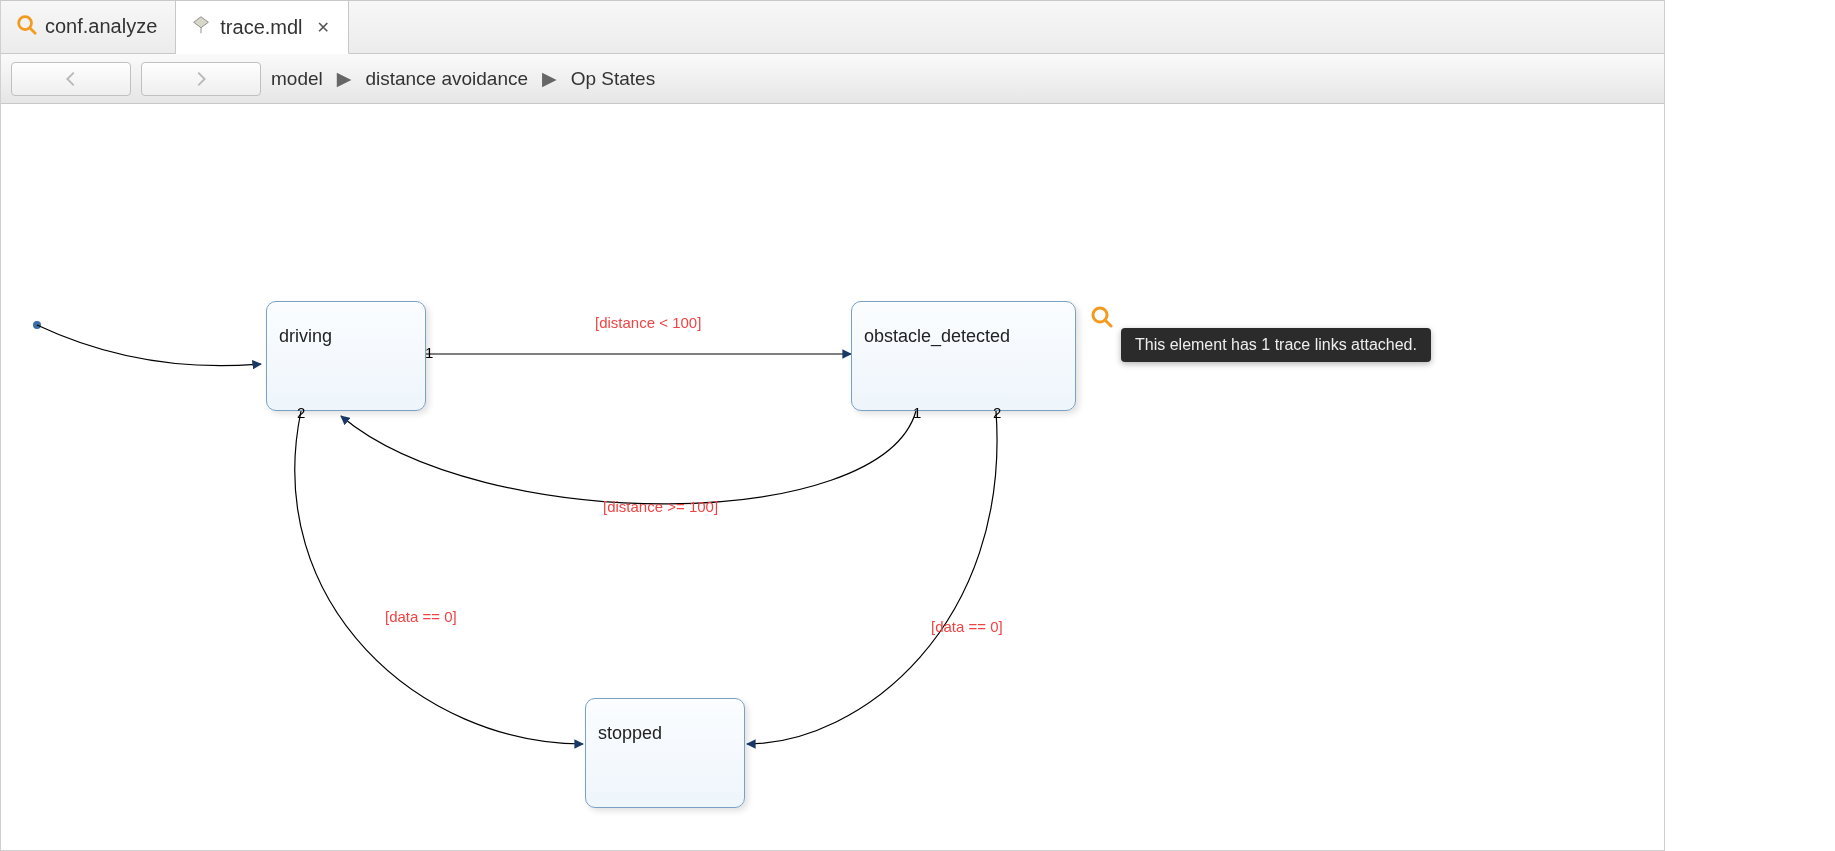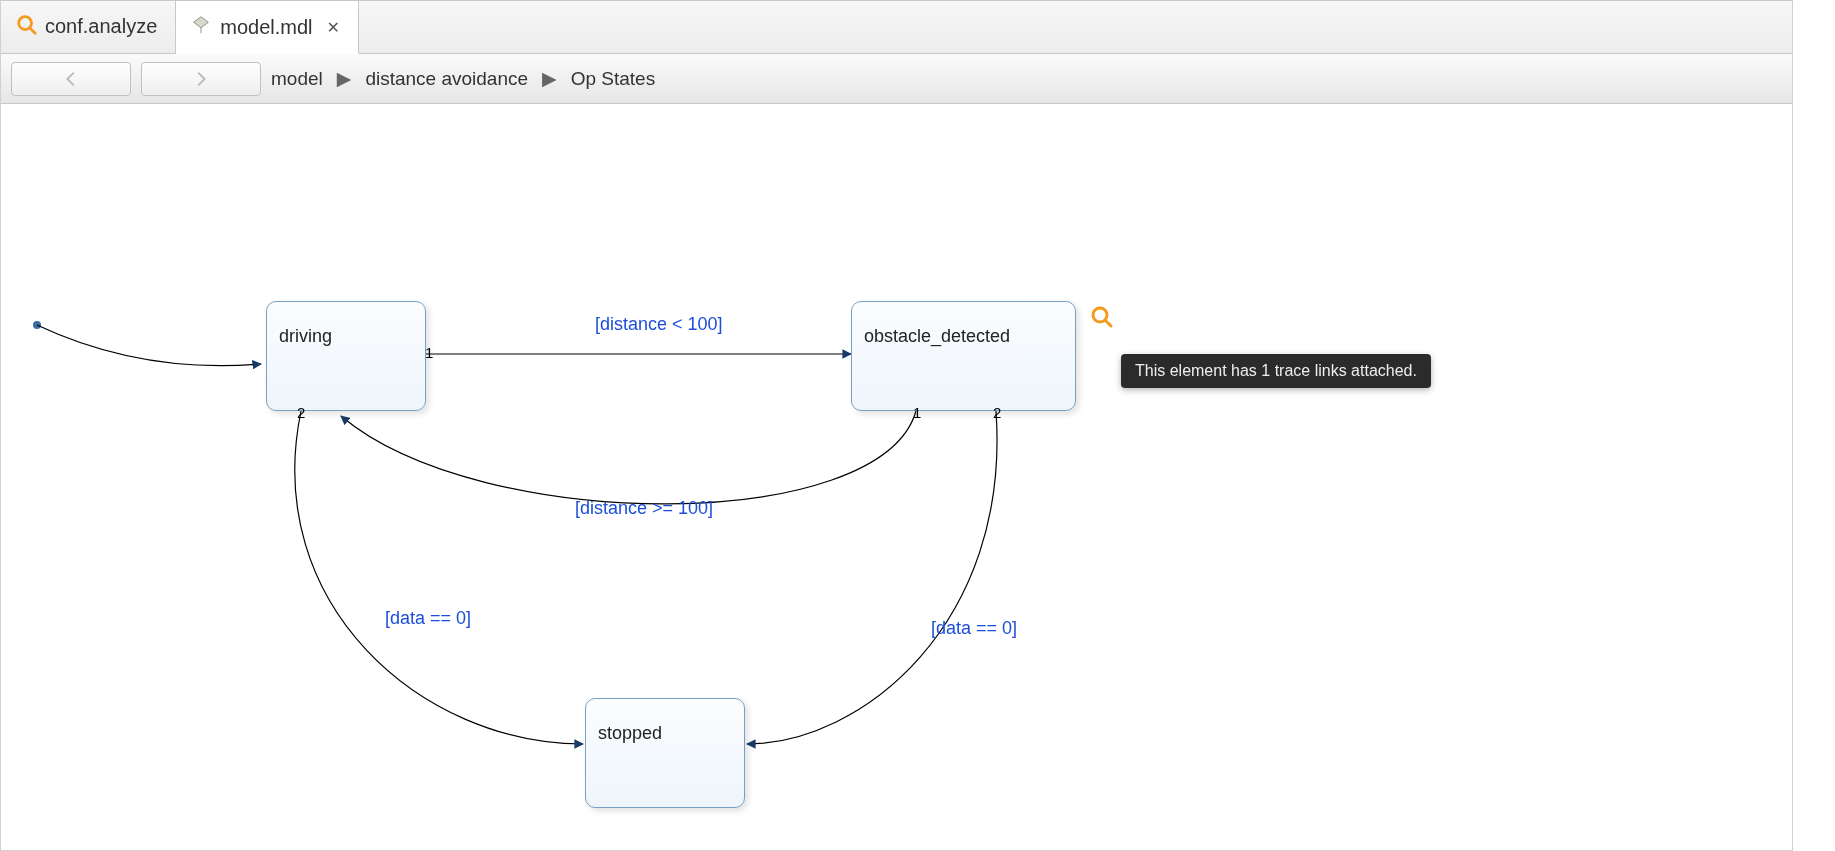--- a/index.html
+++ b/index.html
@@ -1,33 +1,33 @@
 <!DOCTYPE html>
 <html><head>
 <meta charset="utf-8">
 <style>
   html,body{margin:0;padding:0;height:100%;font-family:"Segoe UI",Arial,sans-serif;font-size:16px;color:#222;background:#fff;overflow:hidden}
   *{box-sizing:border-box}
-  .root{width:1793px;height:851px;position:relative;border:1px solid #d0d0d0;border-top:1px solid #c8c8c8}
+  .root{width:1665px;height:851px;position:relative;border:1px solid #d0d0d0;border-top:1px solid #c8c8c8}
   
   .tabbar{display:flex;align-items:flex-end;height:53px;background:linear-gradient(#f7f7f7,#ececec);border-bottom:1px solid #c8c8c8}
   .tab{display:flex;align-items:center;gap:8px;height:53px;padding:0 18px 0 14px;font-size:20px;color:#333;border-right:1px solid #c8c8c8;cursor:pointer}
   .tab.active{background:#fff;border-bottom:1px solid #fff;margin-bottom:-1px}
   .tab .close{font-size:16px;color:#555;margin-left:6px}
   
   .toolbar{display:flex;align-items:center;height:50px;background:linear-gradient(#fafafa,#e6e6e6);border-bottom:1px solid #c8c8c8;padding:0 10px;gap:10px}
   .navbtn{width:120px;height:34px;border:1px solid #c0c0c0;border-radius:4px;background:linear-gradient(#fefefe,#eee);display:flex;align-items:center;justify-content:center;cursor:pointer}
   .navbtn svg{width:22px;height:22px;stroke:#b8b8b8;fill:none;stroke-width:2}
   .breadcrumb{display:flex;align-items:center;gap:14px;font-size:19px;color:#333;}
   .bc-sep{color:#666}
   .bc-item{cursor:pointer}
   
   .canvas{position:relative;width:100%;height:calc(100% - 103px);background:#fff;overflow:hidden}
   .state{position:absolute;background:linear-gradient(#fbfdff,#eef5fb);border:1px solid #7aa0c4;border-radius:10px;box-shadow:3px 3px 6px rgba(0,0,0,.12);padding:24px 12px;font-size:18px;color:#222}
-  .edge-label{position:absolute;font-size:18px;color:#1d4ed8;white-space:nowrap;pointer-events:none}
+  .edge-label{position:absolute;font-size:15px;color:#ef4444;white-space:nowrap;pointer-events:none}
   .port-label{position:absolute;font-size:15px;color:#000;pointer-events:none}
   .trace-icon{position:absolute;cursor:pointer}
   .tooltip{position:absolute;background:#2b2b2b;color:#eee;font-size:16px;padding:8px 14px;border-radius:4px;white-space:nowrap;box-shadow:0 2px 6px rgba(0,0,0,.3)}
   svg.edges{position:absolute;left:0;top:0;pointer-events:none}
 </style>
 </head>
 <body>
 <div class="root">
 
   <div class="tabbar">
@@ -40,21 +40,21 @@
       </span>
       <span>conf.analyze</span>
     </div>
     <div class="tab active">
       <span>
         <svg width="22" height="22" viewBox="0 0 24 24">
             <path d="M12 3 L4 9 L12 15 L20 9 Z" fill="#d8d8c8" stroke="#888" stroke-width="1"></path>
             <path d="M12 15 L12 21" stroke="#888" stroke-width="1"></path>
           </svg>
       </span>
-      <span>model.mdl</span>
+      <span>trace.mdl</span>
       <span class="close">✕</span>
     </div>
   </div>
 
   <div class="toolbar">
     <div class="navbtn">
       <svg viewBox="0 0 24 24">
           <path d="M15 5 L8 12 L15 19"></path>
         </svg>
     </div>
@@ -98,31 +98,31 @@
       <span>driving</span>
     </div>
     <div class="state" style="left:850px;top:197px;width:225px;height:110px">
       <span>obstacle_detected</span>
     </div>
     <div class="state" style="left:584px;top:594px;width:160px;height:110px">
       <span>stopped</span>
     </div>
 
     <div class="edge-label" style="left:594px;top:210px">[distance &lt; 100]</div>
-    <div class="edge-label" style="left:574px;top:394px">[distance &gt;= 100]</div>
+    <div class="edge-label" style="left:602px;top:394px">[distance &gt;= 100]</div>
     <div class="edge-label" style="left:384px;top:504px">[data == 0]</div>
     <div class="edge-label" style="left:930px;top:514px">[data == 0]</div>
 
     <div class="port-label" style="left:424px;top:240px">1</div>
     <div class="port-label" style="left:296px;top:300px">2</div>
     <div class="port-label" style="left:912px;top:300px">1</div>
     <div class="port-label" style="left:992px;top:300px">2</div>
 
     <span class="trace-icon" style="left:1088px;top:200px">
       <svg width="24" height="24" viewBox="0 0 24 24">
           <circle cx="11" cy="11" r="7" fill="none" stroke="#f39a1f" stroke-width="3"></circle>
           <line x1="16" y1="16" x2="22" y2="22" stroke="#f39a1f" stroke-width="3" stroke-linecap="round"></line>
         </svg>
     </span>
-    <div class="tooltip" style="left:1120px;top:250px">This element has 1 trace links attached.</div>
+    <div class="tooltip" style="left:1120px;top:224px">This element has 1 trace links attached.</div>
 
   </div>
 </div>
 
 </body></html>

